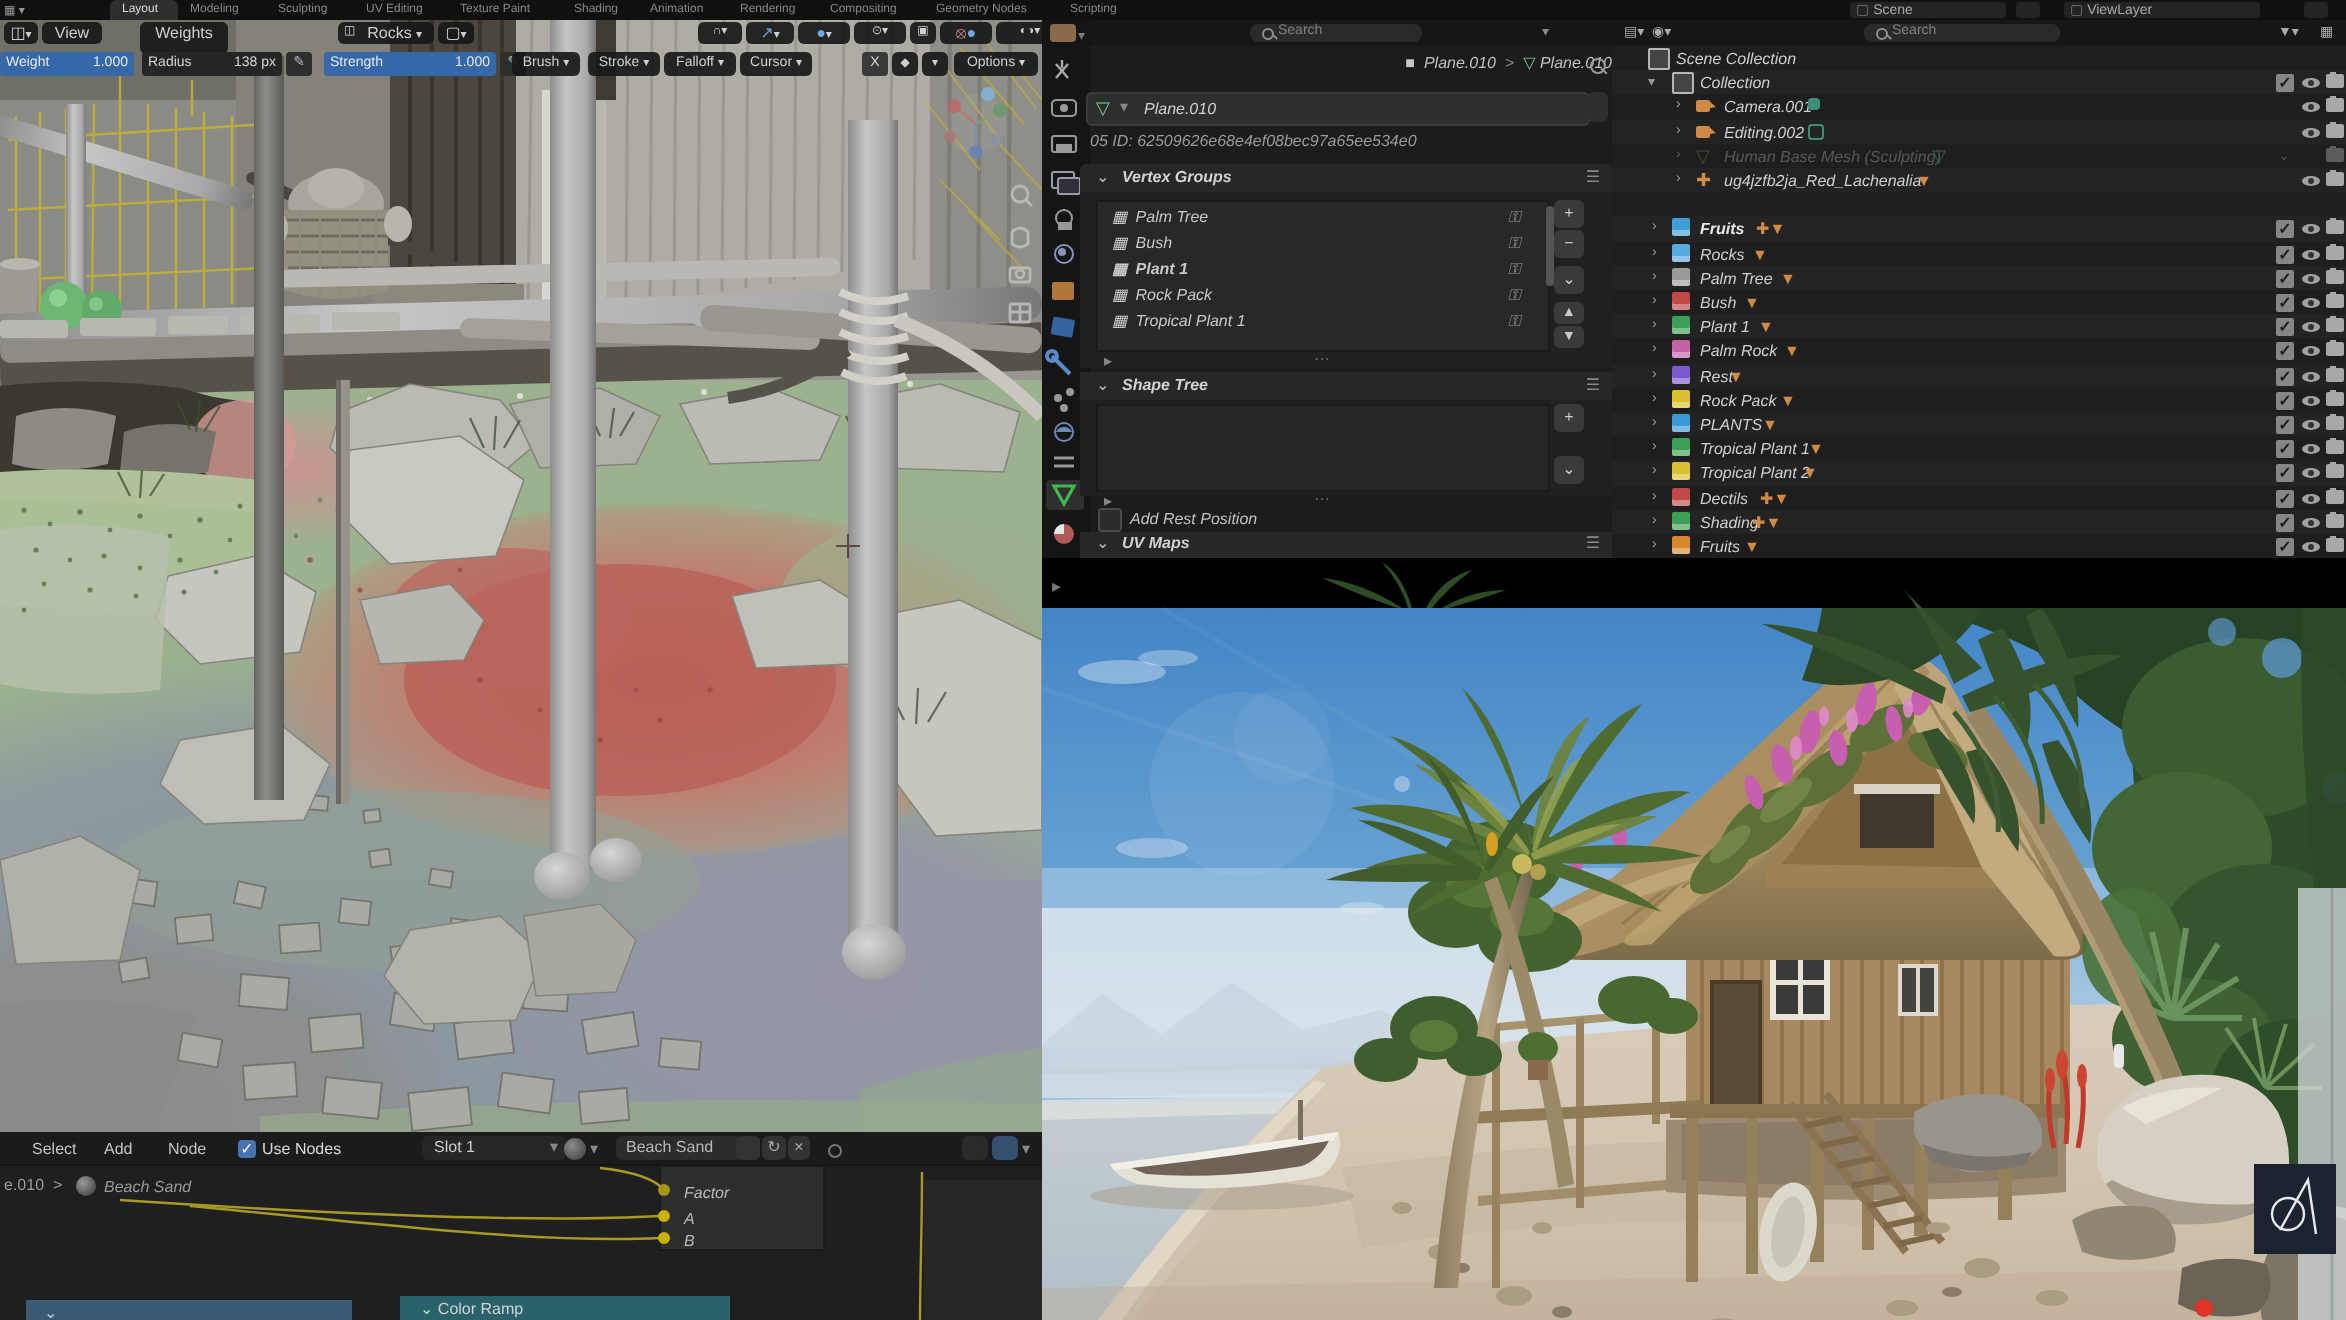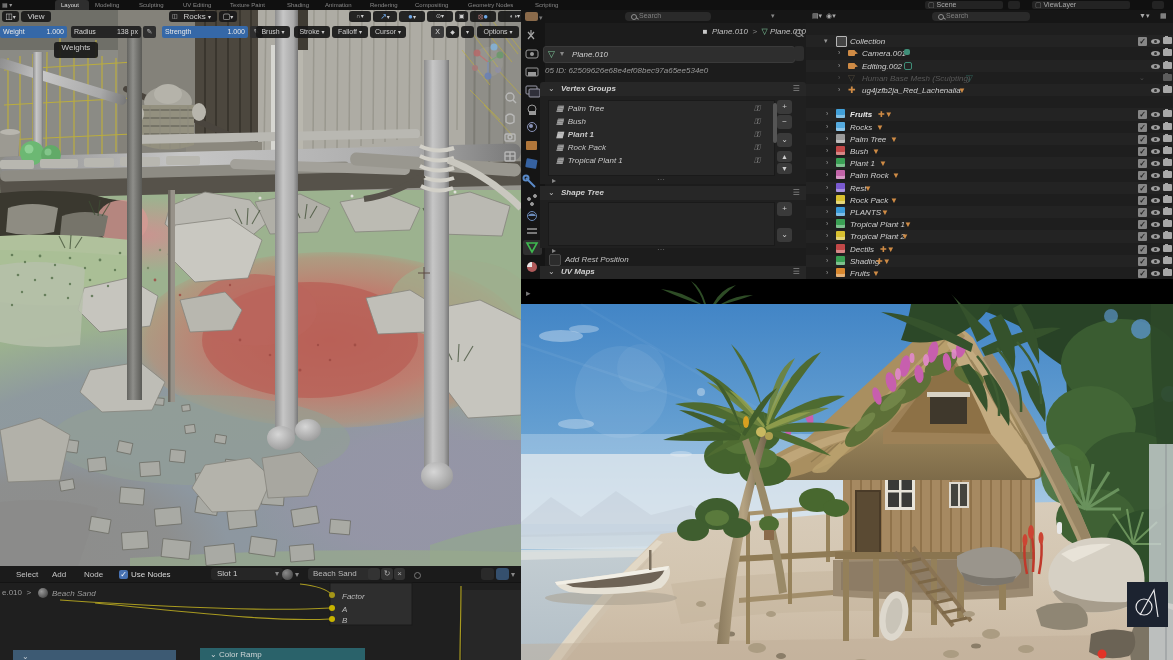--- a/index.html
+++ b/index.html
@@ -335,21 +335,21 @@
 <path d="M424,165 q-30,20 -60,24" stroke="#56524a" stroke-width="6" fill="none"></path>
 
 <g stroke="#5c4a42" stroke-width="1">
         <line x1="418" y1="263" x2="430" y2="263"></line>
         <line x1="424" y1="257" x2="424" y2="269"></line>
       </g>
 </svg>
 
 <div class="pill" style="left:2px;top:1px;width:17px;height:11px;">◫<span style="font-size:6px;">▾</span></div>
 <div class="pill" style="left:21px;top:1px;width:30px;height:11px;">View</div>
-<div class="pill" style="left:54px;top:1px;width:44px;height:16px;margin-top:31px;">Weights</div>
+<div class="pill" style="left:70px;top:1px;width:44px;height:16px;">Weights</div>
 <div class="pill" style="left:169px;top:1px;width:48px;height:11px;"><span style="float:left;margin-left:3px;font-size:6px;">◫</span>Rocks <span style="font-size:6px;">▾</span></div>
 <div class="pill" style="left:219px;top:1px;width:18px;height:11px;">▢<span style="font-size:6px;">▾</span></div>
 <div id="hdrR" class="abs" style="left:349px;top:1px;width:170px;height:12px;">
   <span class="pill" style="left:0;top:0;width:22px;height:11px;font-size:6px;">∩▾</span>
   <span class="pill" style="left:24px;top:0;width:24px;height:11px;"><span style="color:#6fa8e8;">↗</span><span style="font-size:6px;">▾</span></span>
   <span class="pill" style="left:50px;top:0;width:26px;height:11px;"><span style="color:#6fa8e8;">●</span><span style="font-size:6px;">▾</span></span>
   <span class="pill" style="left:78px;top:0;width:26px;height:11px;font-size:6px;">⊙▾</span>
   <span class="pill" style="left:106px;top:0;width:13px;height:11px;font-size:6px;">▣</span>
   <span class="pill" style="left:121px;top:0;width:26px;height:11px;"><span style="color:#c88;">⦻</span><span style="color:#6fa8e8;">●</span></span>
   <span class="pill" style="left:149px;top:0;width:34px;height:11px;font-size:6px;">◐◑▾</span>
@@ -552,20 +552,24 @@
 
 <div class="abs" id="outliner" style="left:806px;top:10px;width:367px;height:269px;background:#1e1e1e;overflow:hidden;">
   <div class="abs" style="left:0;top:0;width:367px;height:13px;background:#161616;"></div>
   <div class="txt" style="left:6px;top:2px;color:#aaa;font-size:7px;">▤▾ &nbsp;◉▾</div>
   <div class="abs" style="left:126px;top:2px;width:84px;height:9px;background:#2a2a2a;border-radius:4px;color:#808080;font-size:7px;padding-left:14px;">Search</div>
   <div class="abs" style="left:132px;top:4px;width:4px;height:4px;border:1px solid #909090;border-radius:50%;"></div>
     <div class="abs" style="left:137px;top:8px;width:3px;height:1px;background:#909090;transform:rotate(40deg);"></div>
   <div class="txt" style="left:333px;top:2px;color:#aaa;font-size:7px;">▼▾</div>
   <div class="txt" style="left:354px;top:2px;color:#aaa;font-size:7px;">▦</div>
   <div id="rows" class="abs" style="left:0;top:13px;width:367px;height:256px;">
+      <div class="abs" style="left:0;top:1px;width:367px;height:12px;opacity:1;font-size:8px;">
+        <span style="position:absolute;left:18px;top:0;width:9px;height:9px;border:1px solid #b5b5b5;background:#444;border-radius:1px;"></span>
+        <span style="position:absolute;left:32px;top:1px;color:#cfcfcf;font-style:italic;">Scene Collection</span>
+      </div>
       <div class="abs" style="left:0;top:12.2px;width:367px;height:12.2px;background:#232323;"></div>
       <div class="abs" style="left:0;top:13.2px;width:367px;height:12px;opacity:1;font-size:8px;">
         <span style="position:absolute;left:18px;top:1px;color:#999;font-size:7px;">▾</span>
         <span style="position:absolute;left:30px;top:0;width:9px;height:9px;border:1px solid #b5b5b5;background:#444;border-radius:1px;"></span>
         <span style="position:absolute;left:44px;top:1px;color:#cfcfcf;font-style:italic;">Collection</span>
         <span style="position:absolute;left:332px;top:1px;width:9px;height:9px;background:#868686;border-radius:1px;color:#1e1e1e;font-size:8px;line-height:9px;text-align:center;font-weight:bold;">✓</span>
         <span style="position:absolute;left:345px;top:3px;width:9px;height:5px;background:#a0a0a0;border-radius:50%;"></span>
         <span style="position:absolute;left:348px;top:4px;width:3px;height:3px;background:#333;border-radius:50%;"></span>
         <span style="position:absolute;left:357px;top:1px;width:9px;height:7px;background:#a8a8a8;border-radius:1px;"></span>
         <span style="position:absolute;left:359px;top:0px;width:3px;height:2px;background:#a8a8a8;"></span>

